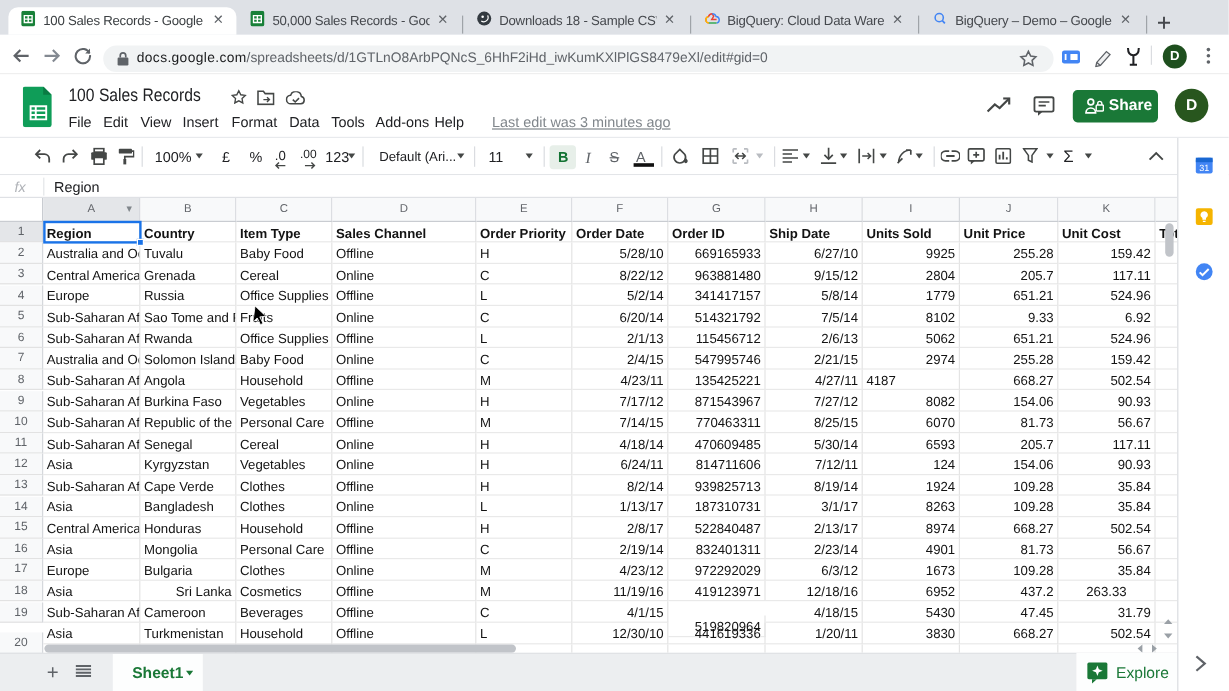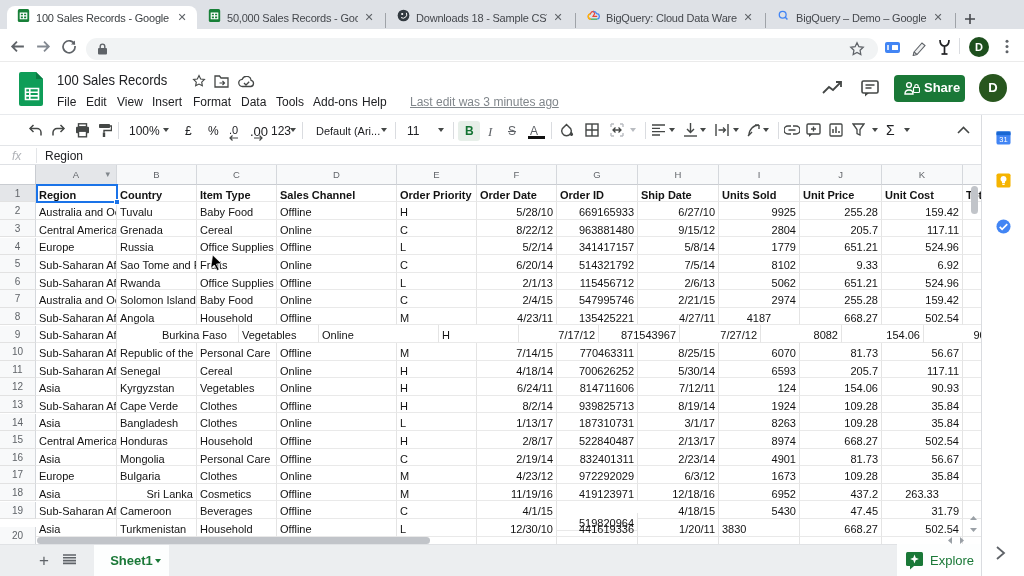--- a/index.html
+++ b/index.html
@@ -127,20 +127,21 @@
   </svg>
 <svg class="navic" style="left:61px" width="16" height="16" viewBox="0 0 16 16">
     <path d="M13.6 6.5A6 6 0 1 0 14 8" fill="none" stroke="#5f6368" stroke-width="1.7"></path>
     <path d="M14 2.5v4h-4z" fill="#5f6368"></path>
   </svg>
 <div id="omni">
   <svg class="abs" style="left:11px;top:5px" width="11" height="12" viewBox="0 0 11 12">
       <rect x="1" y="5" width="9" height="6.5" rx="1" fill="#5f6368"></rect>
       <path d="M3.2 5V3.4a2.3 2.3 0 0 1 4.6 0V5" fill="none" stroke="#5f6368" stroke-width="1.4"></path>
     </svg>
+  <div class="url"><b>docs.google.com</b>/spreadsheets/d/1GTLnO8ArbPQNcS_6HhF2iHd_iwKumKXlPlGS8479eXl/edit#gid=0</div>
   <svg class="abs" style="left:763px;top:3px" width="16" height="16" viewBox="0 0 16 16">
       <path d="M8 1.8l1.9 3.9 4.3.6-3.1 3 .7 4.2L8 11.5l-3.8 2 .7-4.2-3.1-3 4.3-.6z" fill="none" stroke="#5f6368" stroke-width="1.3"></path>
     </svg>
 </div>
 <svg class="abs" style="left:884px;top:39px" width="17" height="17" viewBox="0 0 17 17">
     <rect x="1" y="3" width="15" height="11" rx="2" fill="#4285f4"></rect>
     <rect x="8" y="6" width="6" height="5" rx="0.5" fill="#fff"></rect>
     <path d="M4 6v5" stroke="#fff" stroke-width="1.5"></path>
   </svg>
 <svg class="abs" style="left:911px;top:39px" width="17" height="17" viewBox="0 0 17 17">
@@ -232,21 +233,21 @@
     </svg>
   <div class="tbdiv" style="left:118px"></div>
   <div class="tbtxt" style="left:129px">100%</div>
   <div class="tbcaret" style="left:163px"></div>
   <div class="tbtxt" style="left:185px">£</div>
   <div class="tbtxt" style="left:208px">%</div>
   <div class="tbtxt" style="left:229px;font-size:11px">.0</div>
     <svg class="abs" style="left:228px;top:20px" width="10" height="6" viewBox="0 0 10 6">
       <path d="M10 3H2M4.5 0.5L2 3l2.5 2.5" fill="none" stroke="#444746" stroke-width="1.2"></path>
     </svg>
-  <div class="tbtxt" style="left:250px;font-size:13px">.00</div>
+  <div class="tbtxt" style="left:250px;font-size:10px">.00</div>
     <svg class="abs" style="left:254px;top:20px" width="10" height="6" viewBox="0 0 10 6">
       <path d="M0 3h8M5.5 0.5L8 3 5.5 5.5" fill="none" stroke="#444746" stroke-width="1.2"></path>
     </svg>
   <div class="tbtxt" style="left:271px">123</div>
   <div class="tbcaret" style="left:290px"></div>
   <div class="tbdiv" style="left:302px"></div>
   <div class="tbtxt" style="left:316px;font-size:11px;top:10px">Default (Ari...</div>
   <div class="tbcaret" style="left:381px"></div>
   <div class="tbdiv" style="left:395px"></div>
   <div class="tbtxt" style="left:407px">11</div>
@@ -423,28 +424,28 @@
     </div>
 <div class="row">
       <div class="c" style="width:81px;text-align:left;">Sub-Saharan Africa</div>
       <div class="c" style="width:80px;text-align:left;">Angola</div>
       <div class="c" style="width:80px;text-align:left;">Household</div>
       <div class="c" style="width:120px;text-align:left;">Offline</div>
       <div class="c" style="width:80px;text-align:left;">M</div>
       <div class="c" style="width:80px;text-align:right;">4/23/11</div>
       <div class="c" style="width:81px;text-align:right;">135425221</div>
       <div class="c" style="width:81px;text-align:right;">4/27/11</div>
-      <div class="c" style="width:81px;text-align:center;">4187</div>
+      <div class="c" style="width:81px;text-align:left;">4187</div>
       <div class="c" style="width:82px;text-align:right;">668.27</div>
       <div class="c" style="width:81px;text-align:right;">502.54</div>
       <div class="c" style="width:18px;border-right:none"></div>
     </div>
 <div class="row">
       <div class="c" style="width:81px;text-align:left;">Sub-Saharan Africa</div>
-      <div class="c" style="width:80px;text-align:left;margin-left:42px;">Burkina Faso</div>
+      <div class="c" style="width:80px;text-align:left;">Burkina Faso</div>
       <div class="c" style="width:80px;text-align:left;">Vegetables</div>
       <div class="c" style="width:120px;text-align:left;">Online</div>
       <div class="c" style="width:80px;text-align:left;">H</div>
       <div class="c" style="width:80px;text-align:right;">7/17/12</div>
       <div class="c" style="width:81px;text-align:right;">871543967</div>
       <div class="c" style="width:81px;text-align:right;">7/27/12</div>
       <div class="c" style="width:81px;text-align:right;">8082</div>
       <div class="c" style="width:82px;text-align:right;">154.06</div>
       <div class="c" style="width:81px;text-align:right;">90.93</div>
       <div class="c" style="width:18px;border-right:none"></div>
@@ -463,21 +464,21 @@
       <div class="c" style="width:81px;text-align:right;">56.67</div>
       <div class="c" style="width:18px;border-right:none"></div>
     </div>
 <div class="row">
       <div class="c" style="width:81px;text-align:left;">Sub-Saharan Africa</div>
       <div class="c" style="width:80px;text-align:left;">Senegal</div>
       <div class="c" style="width:80px;text-align:left;">Cereal</div>
       <div class="c" style="width:120px;text-align:left;">Online</div>
       <div class="c" style="width:80px;text-align:left;">H</div>
       <div class="c" style="width:80px;text-align:right;">4/18/14</div>
-      <div class="c" style="width:81px;text-align:right;">700626252</div>
+      <div class="c" style="width:81px;text-align:right;">470609485</div>
       <div class="c" style="width:81px;text-align:right;">5/30/14</div>
       <div class="c" style="width:81px;text-align:right;">6593</div>
       <div class="c" style="width:82px;text-align:right;">205.7</div>
       <div class="c" style="width:81px;text-align:right;">117.11</div>
       <div class="c" style="width:18px;border-right:none"></div>
     </div>
 <div class="row">
       <div class="c" style="width:81px;text-align:left;">Asia</div>
       <div class="c" style="width:80px;text-align:left;">Kyrgyzstan</div>
       <div class="c" style="width:80px;text-align:left;">Vegetables</div>
@@ -591,21 +592,21 @@
     </div>
 <div class="row">
       <div class="c" style="width:81px;text-align:left;">Asia</div>
       <div class="c" style="width:80px;text-align:left;">Turkmenistan</div>
       <div class="c" style="width:80px;text-align:left;">Household</div>
       <div class="c" style="width:120px;text-align:left;">Offline</div>
       <div class="c" style="width:80px;text-align:left;">L</div>
       <div class="c" style="width:80px;text-align:right;">12/30/10</div>
       <div class="c" style="width:81px;text-align:right;">441619336</div>
       <div class="c" style="width:81px;text-align:right;">1/20/11</div>
-      <div class="c" style="width:81px;text-align:left;">3830</div>
+      <div class="c" style="width:81px;text-align:right;">3830</div>
       <div class="c" style="width:82px;text-align:right;">668.27</div>
       <div class="c" style="width:81px;text-align:right;">502.54</div>
       <div class="c" style="width:18px;border-right:none"></div>
     </div>
 <div class="row">
       <div class="c" style="width:81px;text-align:left;"></div>
       <div class="c" style="width:80px;text-align:left;"></div>
       <div class="c" style="width:80px;text-align:left;"></div>
       <div class="c" style="width:120px;text-align:left;"></div>
       <div class="c" style="width:80px;text-align:left;"></div>

